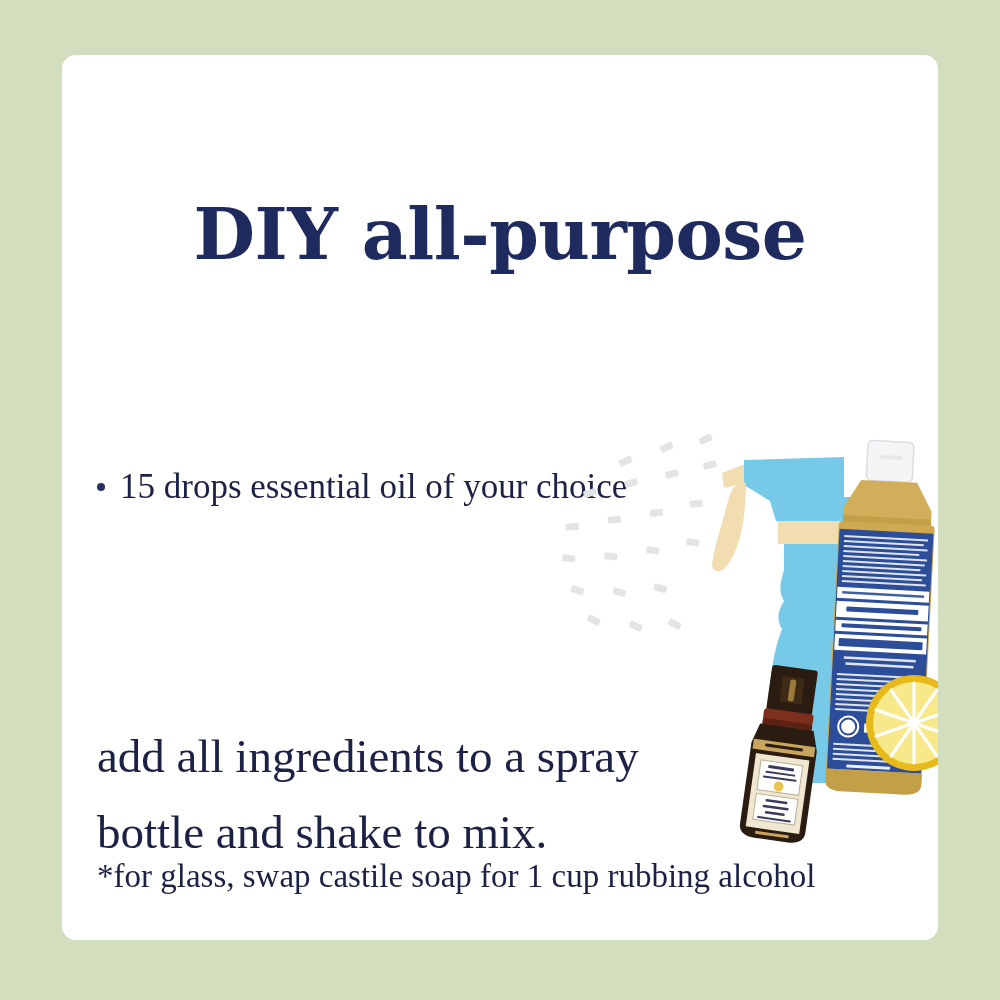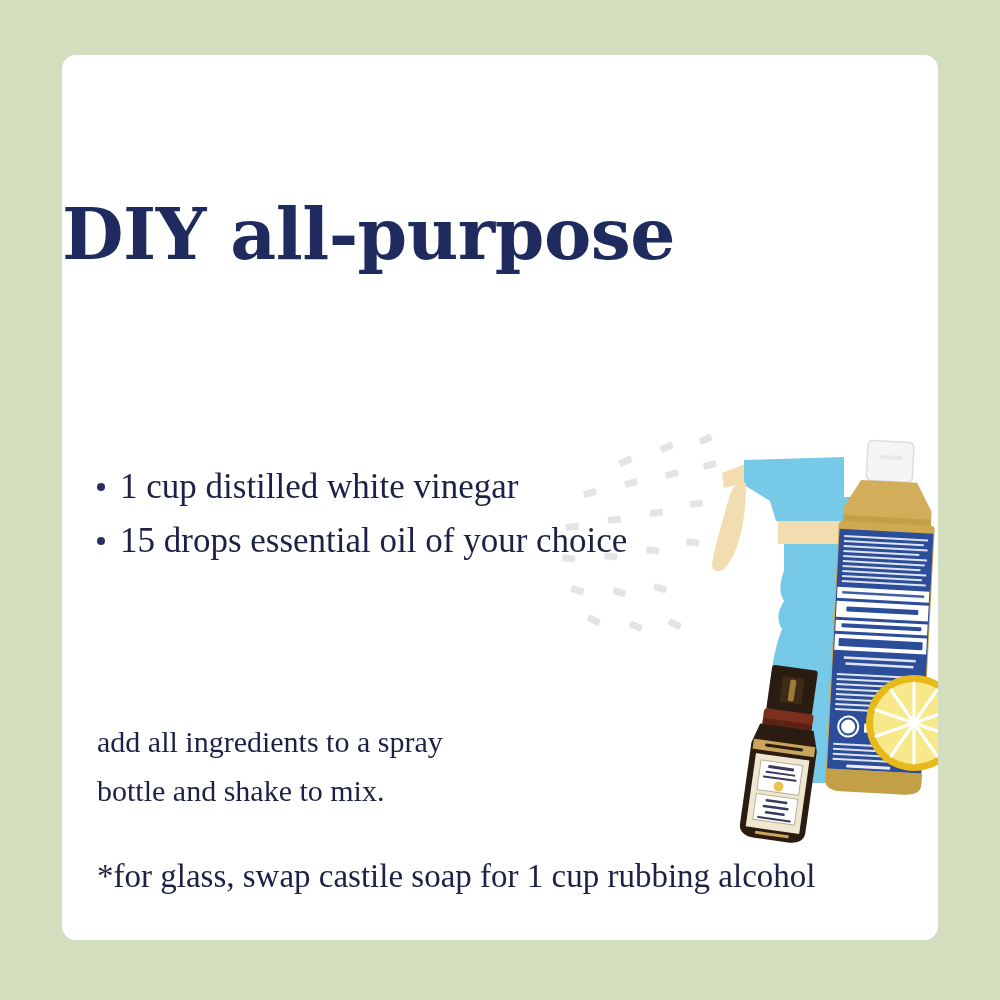--- a/index.html
+++ b/index.html
@@ -31,21 +31,21 @@
     border-radius: 14px;
     overflow: hidden;
   }
 
   
   .title-block {
     position: absolute;
     left: 0;
     top: 128px;
     width: 876px;
-    text-align: left;
+    text-align: center;
   }
   .title-line {
     font-family: "DejaVu Serif", "Liberation Serif", serif;
     font-weight: 700;
     font-size: 71px;
     line-height: 1.46;
     letter-spacing: -0.5px;
     color: #1f2a5e;
     white-space: nowrap;
   }
@@ -82,21 +82,21 @@
 
   
   .instructions {
     position: absolute;
     left: 35px;
     top: 663px;
     width: 560px;
   }
   .instructions .line {
     font-family: "Liberation Serif", serif;
-    font-size: 30px;
+    font-size: 47px;
     line-height: 1.62;
     color: #1d2146;
     white-space: nowrap;
   }
 
   
   .footnote {
     position: absolute;
     left: 35px;
     top: 800px;
@@ -126,24 +126,20 @@
 <body>
 
 <div class="poster">
   <div class="card">
 
     <div class="title-block">
       <div class="title-line">DIY all-purpose</div>
     </div>
 
     <ul class="ingredients">
-      <li>
-        <span class="bullet"></span>
-        <span>1 cup distilled white vinegar</span>
-      </li>
       <li>
         <span class="bullet"></span>
         <span>15 drops essential oil of your choice</span>
       </li>
     </ul>
 
     <div class="instructions">
       <div class="line">add all ingredients to a spray</div>
       <div class="line">bottle and shake to mix.</div>
     </div>

